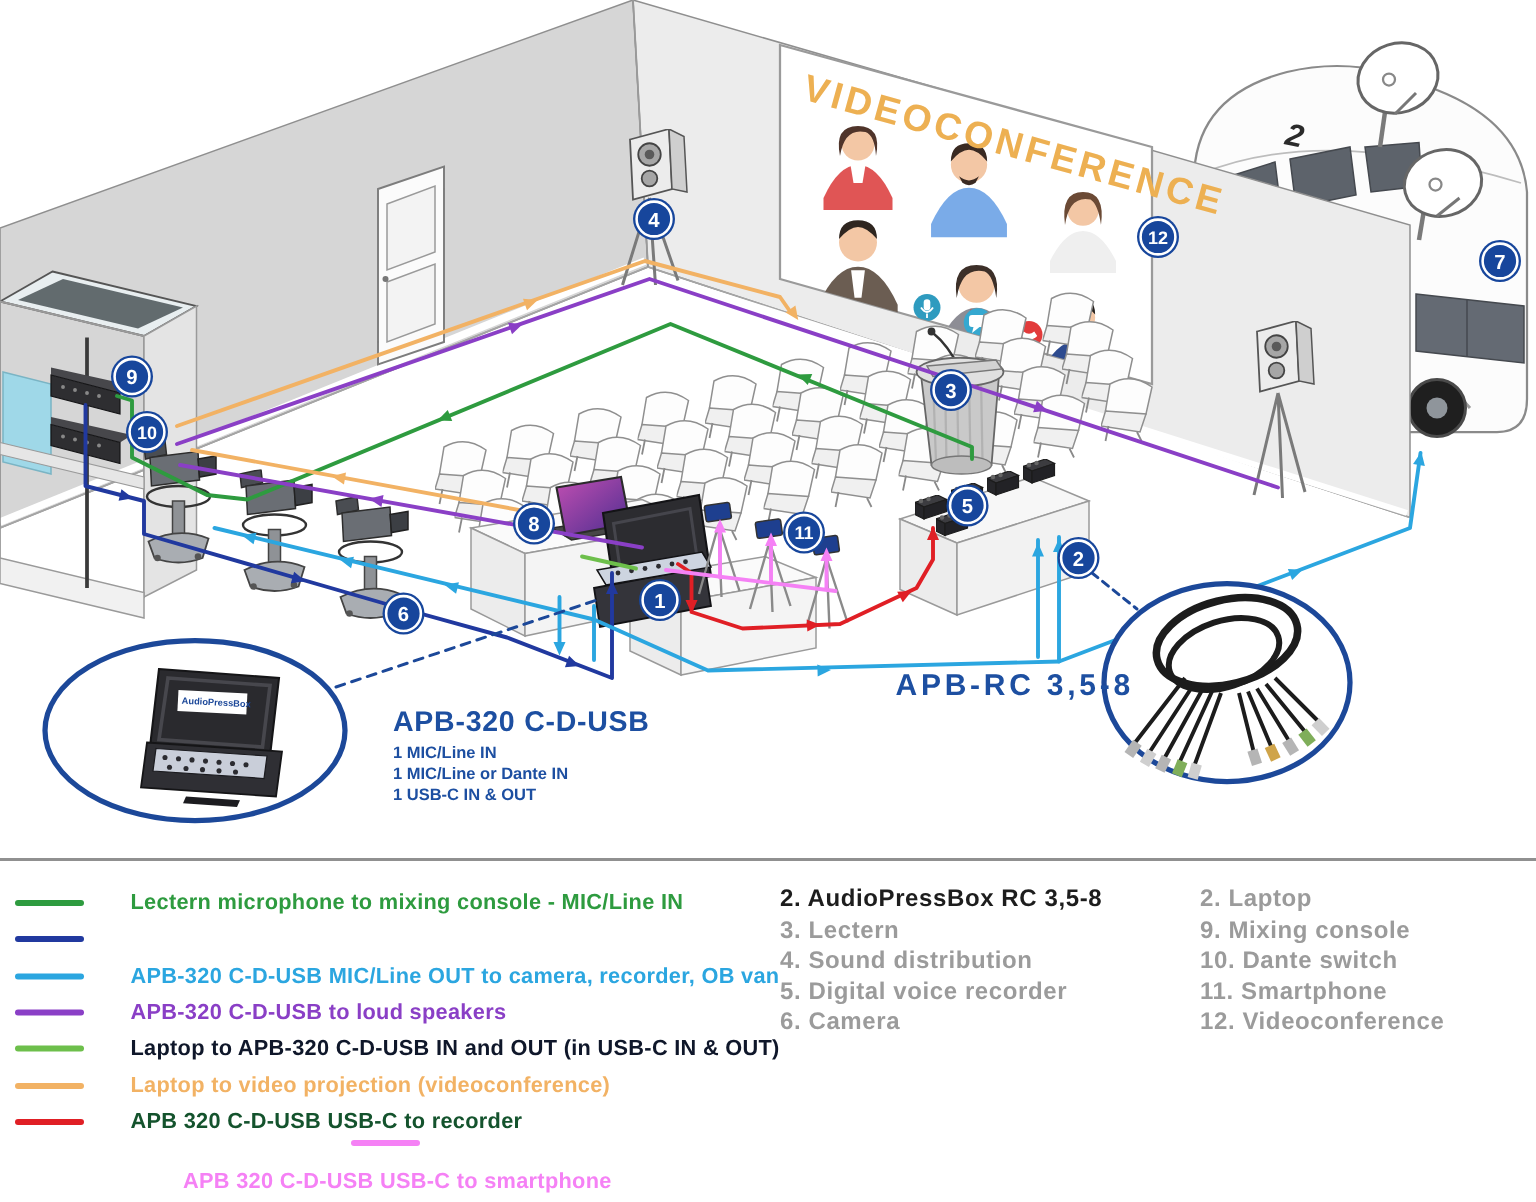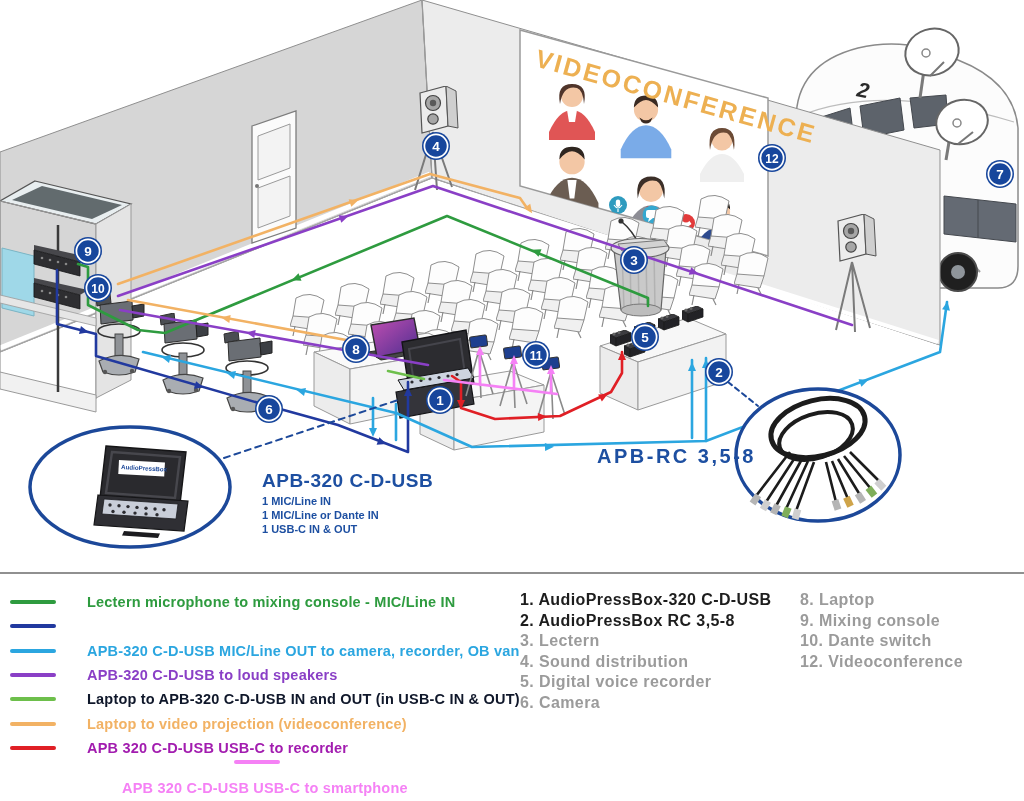--- a/index.html
+++ b/index.html
@@ -522,39 +522,39 @@
           <span>APB-320 C-D-USB to loud speakers</span>
         </div>
     <div class="legend-row" style="color: #0f172a;">
           <span class="swatch" style="background: rgb(109, 191, 75);"></span>
           <span>Laptop to APB-320 C-D-USB IN and OUT (in USB-C IN &amp; OUT)</span>
         </div>
     <div class="legend-row" style="color: rgb(242, 178, 100);">
           <span class="swatch" style="background: rgb(242, 178, 100);"></span>
           <span>Laptop to video projection (videoconference)</span>
         </div>
-    <div class="legend-row" style="color: #a21caf; align-items: center;">
+    <div class="legend-row" style="color: #14532d; align-items: center;">
           <span class="swatch" style="background: rgb(224, 31, 37);"></span>
           <span>APB 320 C-D-USB USB-C to recorder</span>
         </div>
     <div class="legend-row" style="color: rgb(245, 129, 245); flex-direction: column;">
           <span class="swatch" style="background: rgb(245, 129, 245);"></span>
           <span>APB 320 C-D-USB USB-C to smartphone</span>
         </div>
   </div>
 
   <div class="dev-col c1">
-    <div class="dev-item hl">1. AudioPressBox-320 C-D-USB</div>
     <div class="dev-item hl">2. AudioPressBox RC 3,5-8</div>
     <div class="dev-item">3. Lectern</div>
     <div class="dev-item">4. Sound distribution</div>
     <div class="dev-item">5. Digital voice recorder</div>
     <div class="dev-item">6. Camera</div>
   </div>
   <div class="dev-col c2">
-    <div class="dev-item">8. Laptop</div>
+    <div class="dev-item">2. Laptop</div>
     <div class="dev-item">9. Mixing console</div>
     <div class="dev-item">10. Dante switch</div>
+    <div class="dev-item">11. Smartphone</div>
     <div class="dev-item">12. Videoconference</div>
   </div>
 </div>
 
 </div>
 
 </body></html>

